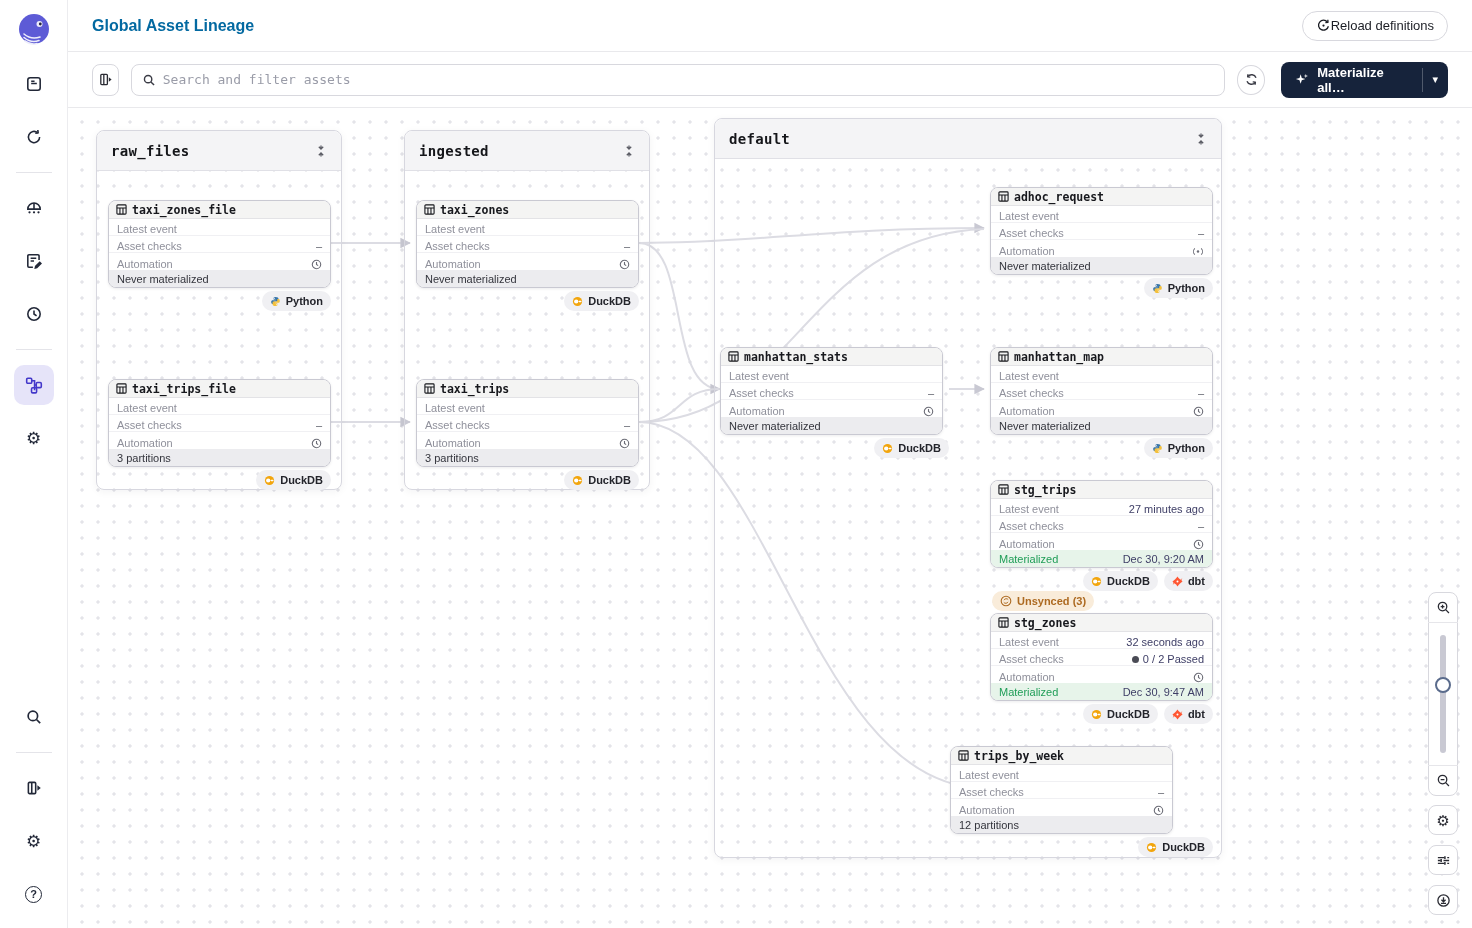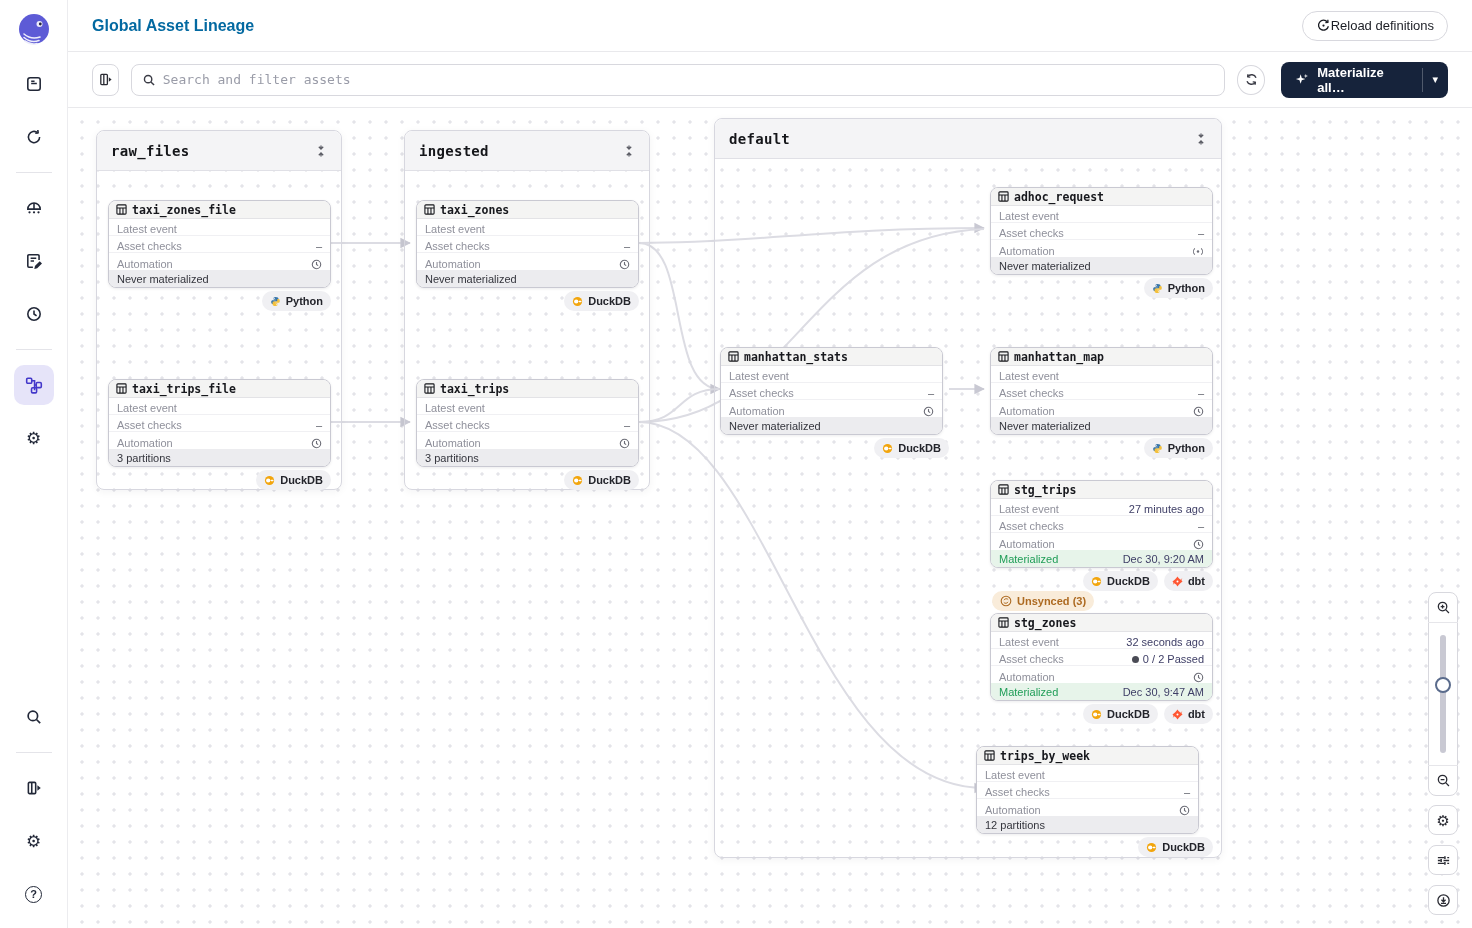--- a/index.html
+++ b/index.html
@@ -658,21 +658,21 @@
       </span>
       <span class="badge">
         <svg width="11" height="11" viewBox="0 0 12 12" fill="#FF5733">
             <path d="M6 0.5 C7 2.2 7.8 3 9.5 4 L11.5 2 C10 3.8 10 5 11.5 6 9.8 7 7 9.8 6 11.5 5 9.8 4.2 9 2.5 8 L0.5 10 C2 8.2 2 7 0.5 6 2.2 5 5 2.2 6 0.5 Z"></path>
             <circle cx="6" cy="6" r="1.1" fill="#fff"></circle>
           </svg>
         <span>dbt</span>
       </span>
     </div>
 
-    <div class="card" style="left:908px; top:638px;">
+    <div class="card" style="left:882px; top:638px;">
       <div class="card-h">
         <svg width="11" height="11" viewBox="0 0 12 12" fill="none" stroke="#17181d" stroke-width="1.2">
             <rect x="1" y="1" width="10" height="10" rx="1"></rect>
             <path d="M1 4.3 h10 M4.3 4.3 v6.7 M7.6 4.3 v6.7"></path>
           </svg>
         <span class="card-name">trips_by_week</span>
       </div>
       <div class="crow">
           <span class="row-label">Latest event</span>
           <span class="row-val"></span>

